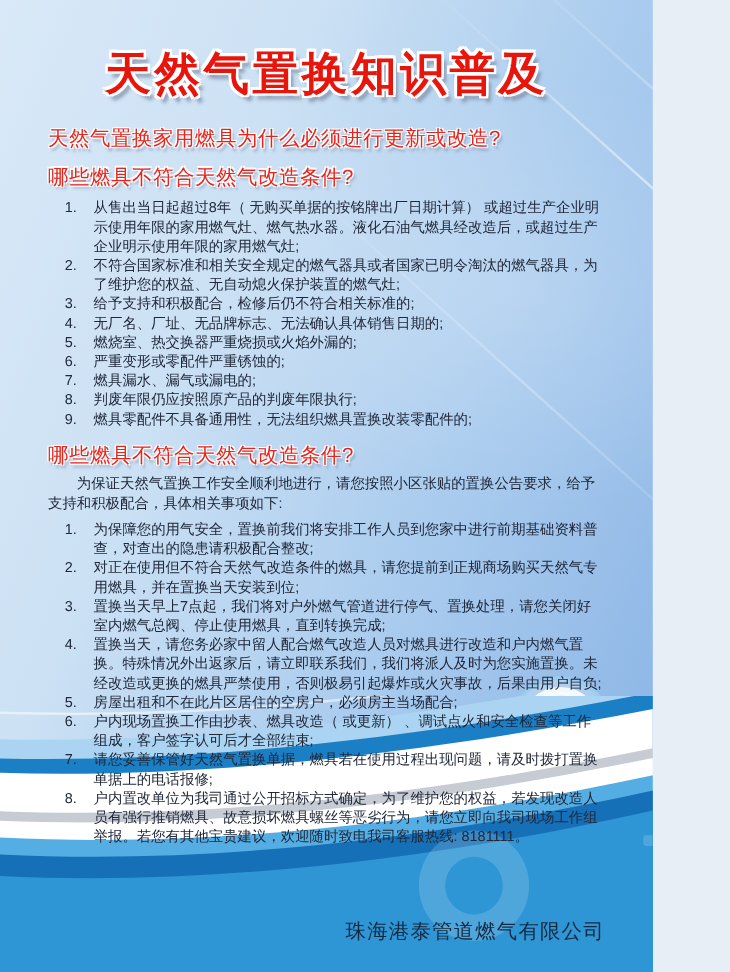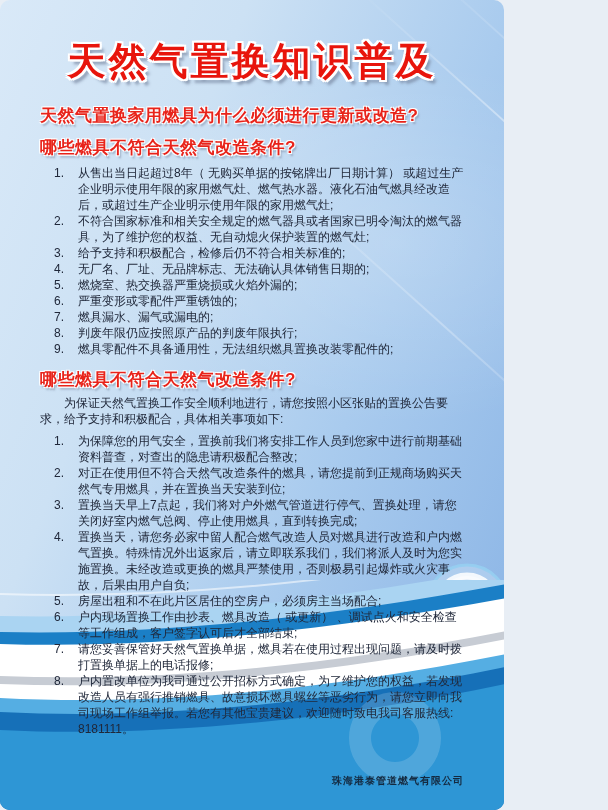--- a/index.html
+++ b/index.html
@@ -1,23 +1,22 @@
 <!DOCTYPE html>
 <html><head>
 <meta charset="utf-8">
 <style>
   html, body { margin: 0; padding: 0; background: #e8eef5; }
   .poster {
     position: relative;
-    width: 504px;
+    width: 544px;
     height: 810px;
     overflow: hidden;
     font-family: "Liberation Sans", "DejaVu Sans", sans-serif;
     background: linear-gradient(112deg, #d9e9f8 0%, #cce1f4 30%, #a9cbee 62%, #86b1e4 100%);
-    border-radius: 10px;
   }
   
   .sky-streak {
     position: absolute;
     height: 2px;
     width: 520px;
     background: linear-gradient(90deg, rgba(255,255,255,0), rgba(255,255,255,.55), rgba(255,255,255,0));
     transform: rotate(42deg);
     transform-origin: left top;
     pointer-events: none;
@@ -44,21 +43,21 @@
     letter-spacing: 3px;
     color: #e8150c;
     text-shadow:
       -2px -2px 0 #fff, 2px -2px 0 #fff, -2px 2px 0 #fff, 2px 2px 0 #fff,
       0 -2px 0 #fff, 0 2px 0 #fff, -2px 0 0 #fff, 2px 0 0 #fff,
       4px 5px 3px rgba(120,135,160,.75);
   }
 
   .sec-heading {
     font-size: 17px;
-    font-weight: bold;
+    font-weight: normal;
     color: #e8231a;
     letter-spacing: .5px;
     text-shadow:
       -1px -1px 0 rgba(255,255,255,.9), 1px -1px 0 rgba(255,255,255,.9),
       -1px 1px 0 rgba(255,255,255,.9), 1px 1px 0 rgba(255,255,255,.9),
       2px 3px 2px rgba(120,135,160,.6);
   }
   .h1 { margin-top: 17px; }
   .h2 { margin-top: 9px; }
   .h3 { margin-top: 11px; }
@@ -69,22 +68,22 @@
 
   .num-list { margin: 6px 0 0 0; padding: 0 0 0 14px; list-style: none; }
   .num-list li { display: flex; align-items: flex-start; }
   .num-list .num { flex: 0 0 24px; white-space: nowrap; }
   .num-list .txt { flex: 1; }
 
   .company {
     position: absolute;
     right: 40px;
     bottom: 22px;
-    font-size: 10px;
-    font-weight: bold;
+    font-size: 17px;
+    font-weight: normal;
     color: #14293f;
     letter-spacing: 1px;
     z-index: 3;
   }
 </style>
 </head>
 <body>
 
 <div class="poster">
 

